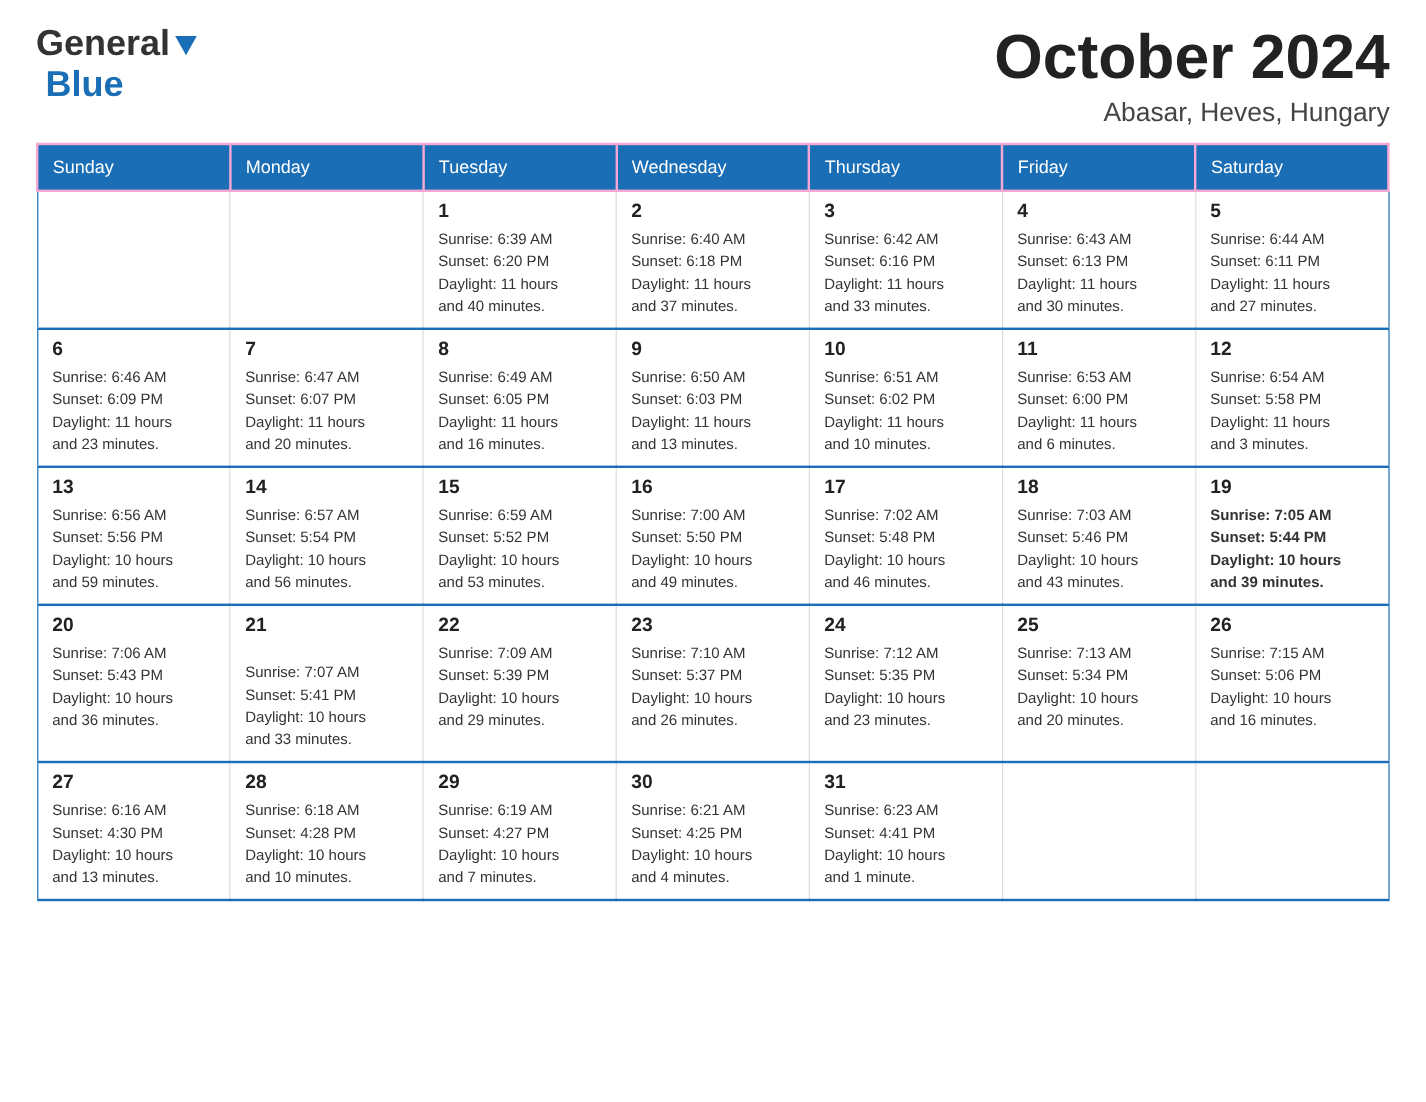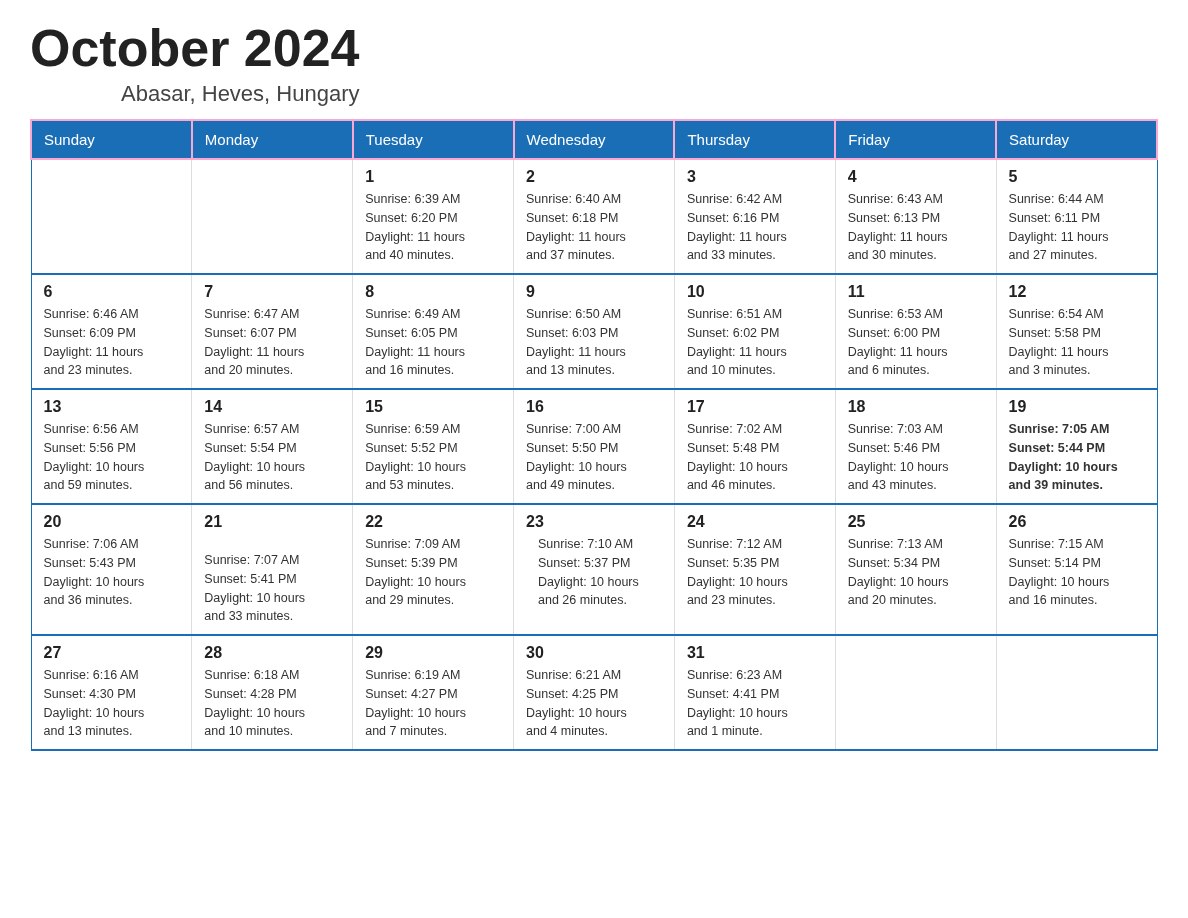--- a/index.html
+++ b/index.html
@@ -88,20 +88,31 @@
     }
     .logo-second-line {
       display: flex;
       align-items: center;
     }
   </style>
 </head>
 <body>
 
 <div class="header">
+  <div class="logo">
+    <div class="logo-wrapper">
+      <span class="general">General</span>
+      <svg width="22" height="22" viewBox="0 0 22 22" style="margin: 0 1px 0 2px; vertical-align: middle;">
+        <polygon points="2,4 20,4 11,20" fill="#1a6eb5"></polygon>
+      </svg>
+    </div>
+    <div class="logo-second-line">
+      <span style="color:#1a6eb5; font-size:30px; font-weight:bold; margin-left:8px;">Blue</span>
+    </div>
+  </div>
   <div class="title-area">
     <h1>October 2024</h1>
     <h2>Abasar, Heves, Hungary</h2>
   </div>
 </div>
 
 <table>
   <thead>
     <tr>
     <th>Sunday</th>
@@ -272,21 +283,21 @@
         </td>
         <td>
           <span class="day-num">22</span>
           <div class="day-info" style="white-space: pre-line;">Sunrise: 7:09 AM
 Sunset: 5:39 PM
 Daylight: 10 hours
 and 29 minutes.</div>
         </td>
         <td>
           <span class="day-num">23</span>
-          <div class="day-info" style="white-space: pre-line; margin-left: 12px;">Sunrise: 7:10 AM
+          <div class="day-info" style="white-space: pre-line;">Sunrise: 7:10 AM
 Sunset: 5:37 PM
 Daylight: 10 hours
 and 26 minutes.</div>
         </td>
         <td>
           <span class="day-num">24</span>
           <div class="day-info" style="white-space: pre-line;">Sunrise: 7:12 AM
 Sunset: 5:35 PM
 Daylight: 10 hours
 and 23 minutes.</div>
@@ -294,21 +305,21 @@
         <td>
           <span class="day-num">25</span>
           <div class="day-info" style="white-space: pre-line;">Sunrise: 7:13 AM
 Sunset: 5:34 PM
 Daylight: 10 hours
 and 20 minutes.</div>
         </td>
         <td>
           <span class="day-num">26</span>
           <div class="day-info" style="white-space: pre-line;">Sunrise: 7:15 AM
-Sunset: 5:14 PM
+Sunset: 5:06 PM
 Daylight: 10 hours
 and 16 minutes.</div>
         </td>
       </tr>
       <tr>
         <td>
           <span class="day-num">27</span>
           <div class="day-info" style="white-space: pre-line;">Sunrise: 6:16 AM
 Sunset: 4:30 PM
 Daylight: 10 hours

